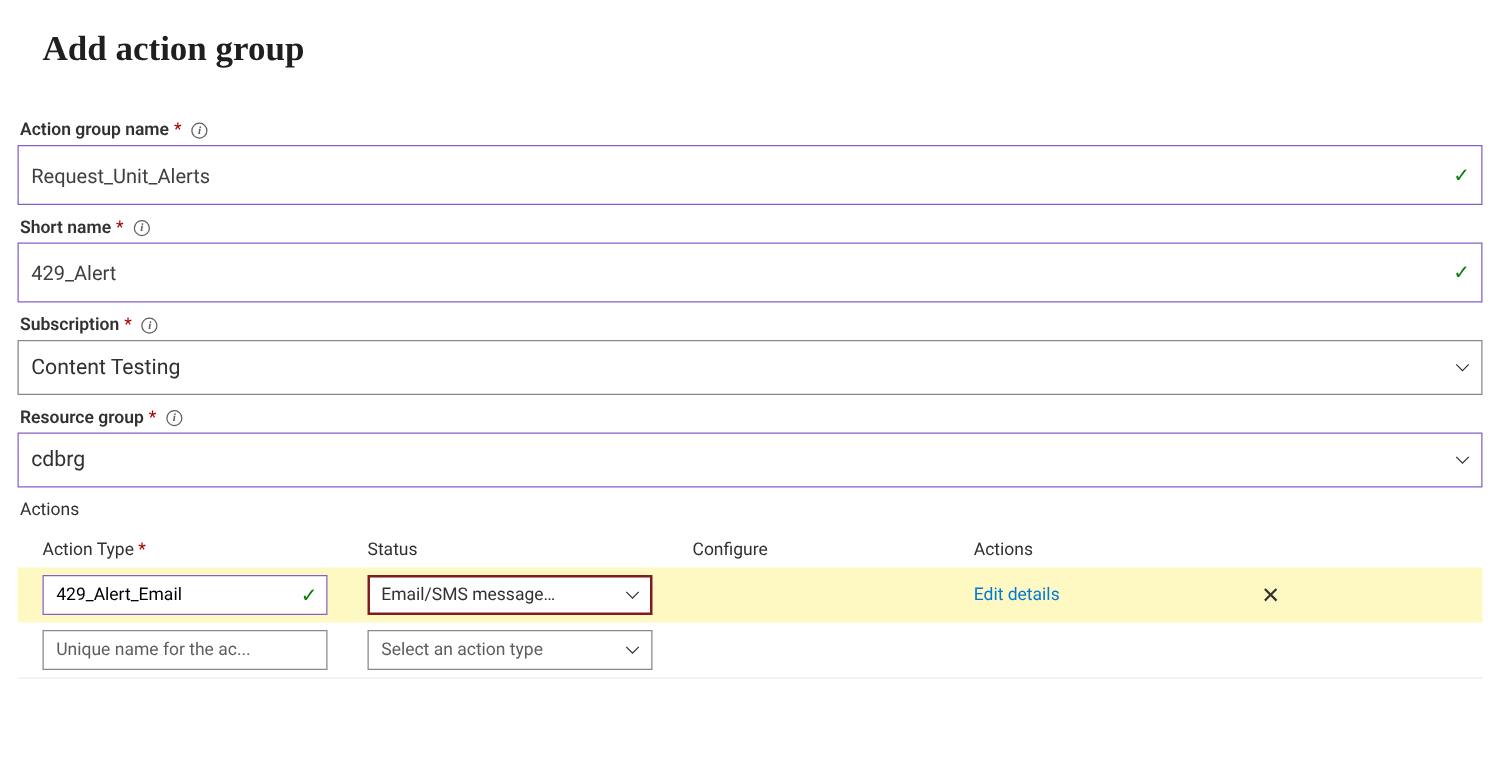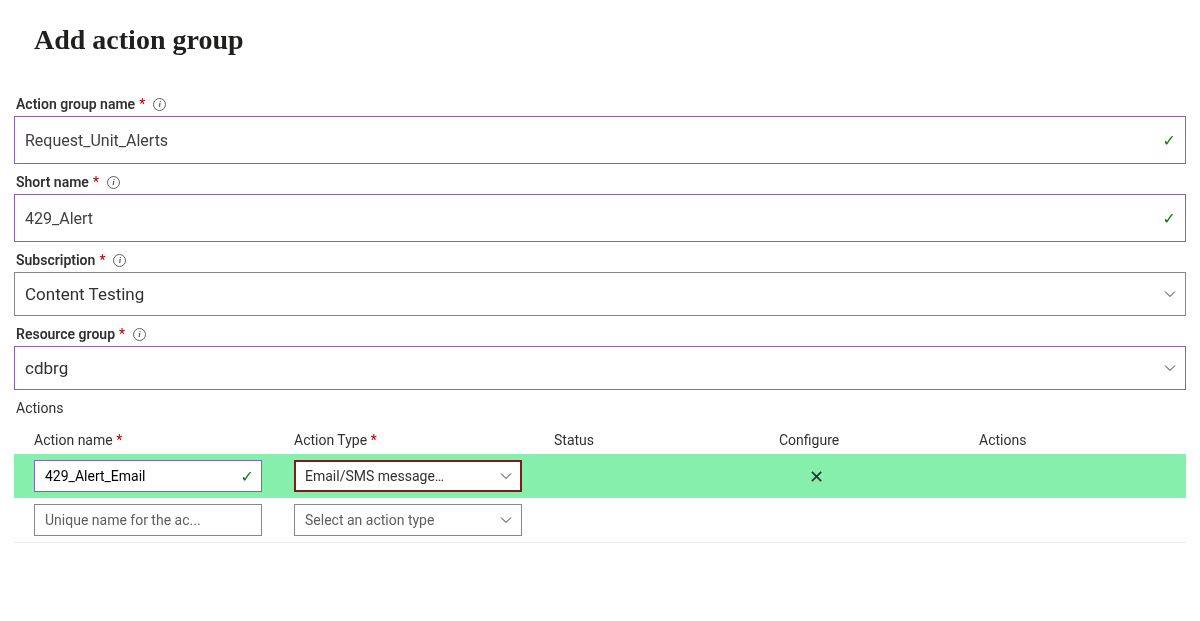--- a/index.html
+++ b/index.html
@@ -111,21 +111,21 @@
     align-items: center;
     padding: 6px 20px;
     gap: 0;
   }
   .table-head .col-label {
     font-size: 14px;
     color: #323130;
     font-weight: 400;
   }
   .table-row { min-height: 44px; }
-  .table-row.striped { background: #86efac; }
+  .table-row.striped { background: #fef9c3; }
 
   .cell-input {
     height: 32px;
     width: 228px;
     padding: 0 30px 0 10px;
     border: 1px solid #8a8886;
     font-size: 14px;
     background: #ffffff;
     font-family: inherit;
     outline: none;
@@ -231,23 +231,20 @@
           </svg>
       </span>
     </div>
   </div>
 
   <div class="section-header">Actions</div>
 
   <div class="actions-table">
     <div class="table-head">
       <div class="col-label">
-        <span>Action name</span> <span class="required">*</span>
-      </div>
-      <div class="col-label">
         <span>Action Type</span> <span class="required">*</span>
       </div>
       <div class="col-label">Status</div>
       <div class="col-label">Configure</div>
       <div class="col-label">Actions</div>
     </div>
 
     <div class="table-row striped">
       <div>
         <div class="cell-input-wrap">
@@ -259,20 +256,21 @@
         <div class="cell-dropdown">
           <div class="dropdown-input focus">Email/SMS message…</div>
           <span class="chevron">
             <svg width="12" height="12" viewBox="0 0 12 12">
                 <path d="M1 3.5 L6 8.5 L11 3.5" stroke="#323130" stroke-width="1" fill="none"></path>
               </svg>
           </span>
         </div>
       </div>
       <div></div>
+      <div><span class="link">Edit details</span></div>
       <div><span class="x-icon">✕</span></div>
     </div>
 
     <div class="table-row">
       <div>
         <div class="cell-input-wrap">
           <input class="cell-input" type="text" placeholder="Unique name for the ac..." style="">
         </div>
       </div>
       <div>

